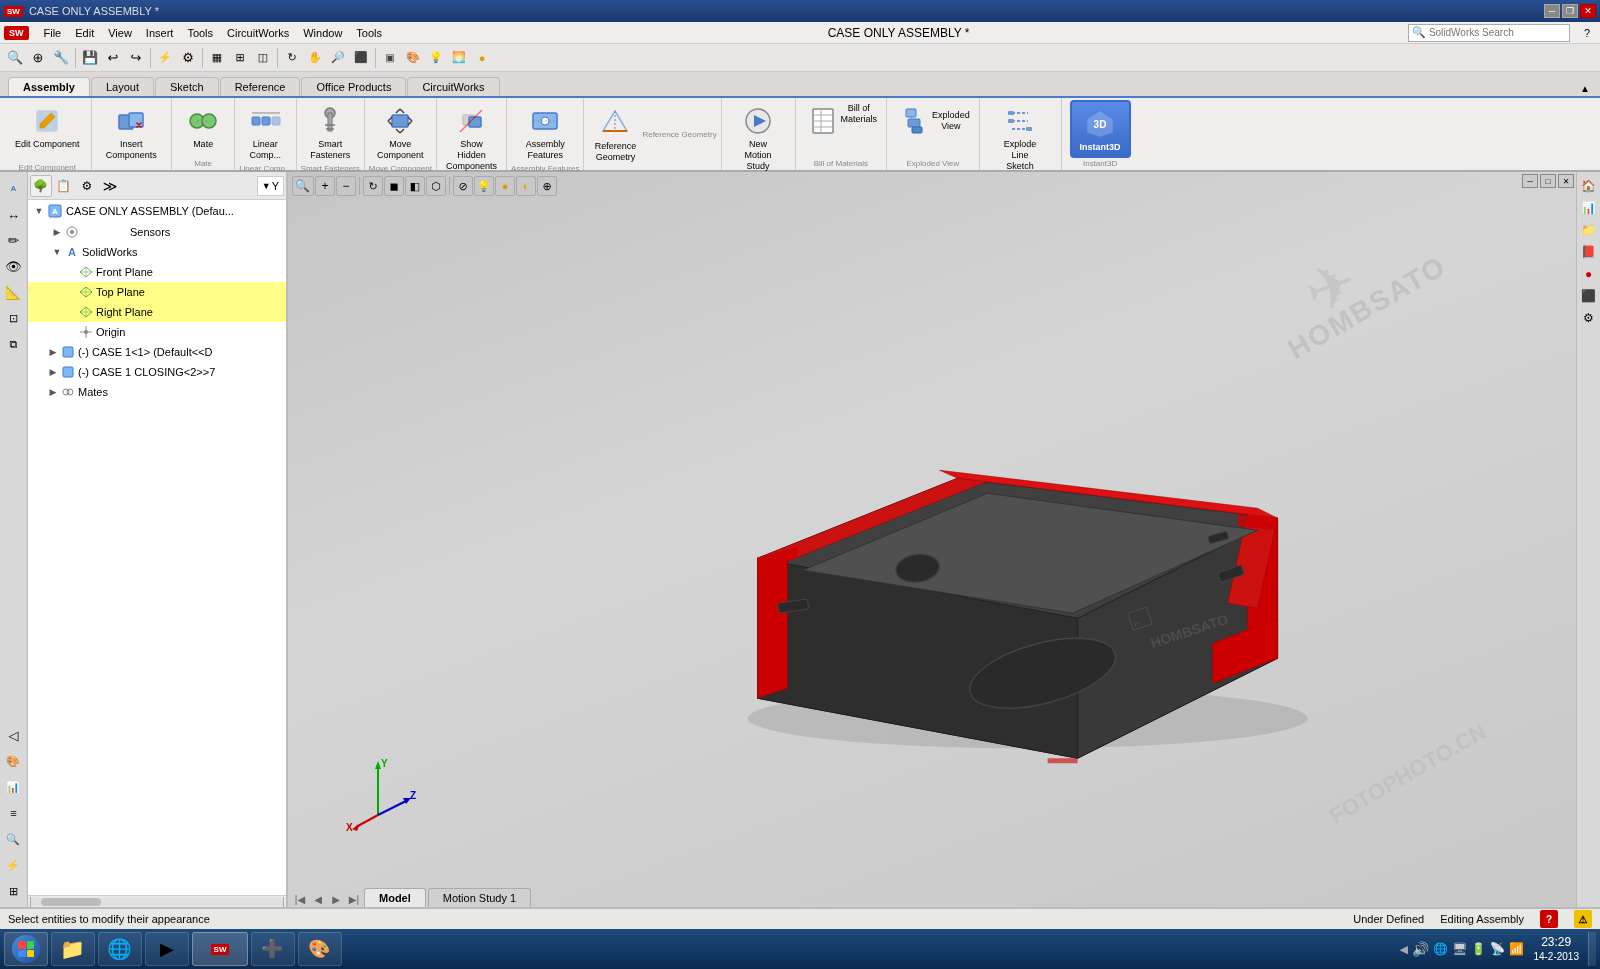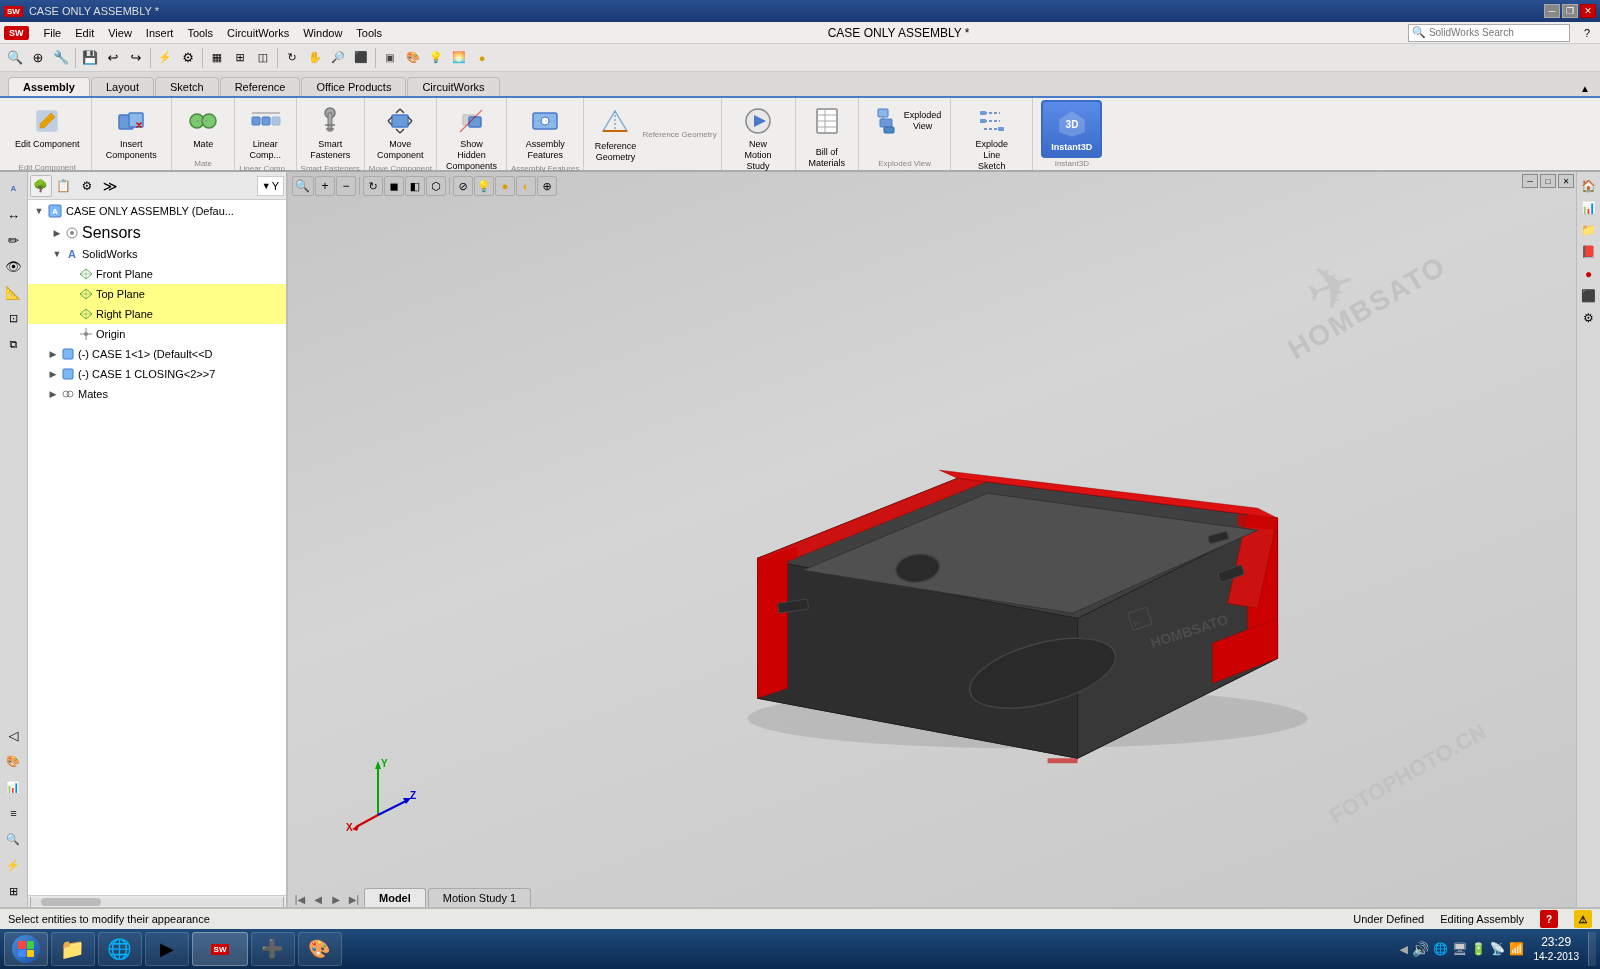--- a/index.html
+++ b/index.html
@@ -243,21 +243,21 @@
               <circle cx="16" cy="16" r="12" fill="#e8e8e8" stroke="#888" stroke-width="1.5"></circle>
               <path d="M12 10 L24 16 L12 22 Z" fill="#4a7ac8"></path>
             </svg>
           </div>
           <span style="font-size:9px;text-align:center;line-height:1.2;">New<br>Motion<br>Study</span>
         </div>
         <span style="font-size:8px;color:#888;">New Motion Study</span>
       </div>
 
       <div style="display:flex;flex-direction:column;align-items:center;padding:2px 4px;border-right:1px solid #ccc;height:72px;justify-content:space-between;">
-        <div style="display:flex;flex-direction:column;align-items:flex-end;cursor:pointer;padding:2px 4px;border:1px solid transparent;border-radius:3px;min-width:46px;gap:8px;">
+        <div style="display:flex;flex-direction:row;align-items:flex-start;cursor:pointer;padding:2px 4px;border:1px solid transparent;border-radius:3px;min-width:46px;">
           <div style="width:36px;height:36px;display:flex;align-items:center;justify-content:center;">
             <svg width="32" height="32" viewBox="0 0 32 32">
               <rect x="6" y="4" width="20" height="24" rx="1" fill="#fff" stroke="#888" stroke-width="1.5"></rect>
               <line x1="6" y1="10" x2="26" y2="10" stroke="#aaa" stroke-width="1"></line>
               <line x1="6" y1="16" x2="26" y2="16" stroke="#aaa" stroke-width="1"></line>
               <line x1="6" y1="22" x2="26" y2="22" stroke="#aaa" stroke-width="1"></line>
               <line x1="14" y1="4" x2="14" y2="28" stroke="#aaa" stroke-width="1"></line>
             </svg>
           </div>
           <span style="font-size:9px;text-align:center;line-height:1.2;">Bill of<br>Materials</span>
@@ -362,21 +362,21 @@
         </div>
 
         <div class="tree-item-row" style="display:flex;align-items:center;padding:2px 4px;padding-left:22px;cursor:pointer;">
           <div style="width:14px;height:14px;display:flex;align-items:center;justify-content:center;font-size:9px;color:#555;">▶</div>
           <div style="width:16px;height:16px;display:flex;align-items:center;justify-content:center;margin-right:2px;">
             <svg width="14" height="14" viewBox="0 0 14 14">
                 <circle cx="7" cy="7" r="5" fill="none" stroke="#888" stroke-width="1"></circle>
                 <circle cx="7" cy="7" r="2" fill="#888"></circle>
               </svg>
           </div>
-          <span style="font-size:16px;">Sensors</span>
+          <span style="font-size:11px;margin-left:48px;">Sensors</span>
         </div>
 
         <div class="tree-item-row" style="display:flex;align-items:center;padding:2px 4px;padding-left:22px;cursor:pointer;">
           <div style="width:14px;height:14px;display:flex;align-items:center;justify-content:center;font-size:9px;color:#555;">▼</div>
           <div style="width:16px;height:16px;display:flex;align-items:center;justify-content:center;margin-right:2px;">
             <svg width="14" height="14" viewBox="0 0 14 14">
                 <text x="7" y="11" text-anchor="middle" fill="#4a7ac8" font-size="11" font-weight="bold">A</text>
               </svg>
           </div>
           <span style="font-size:11px;">SolidWorks</span>

